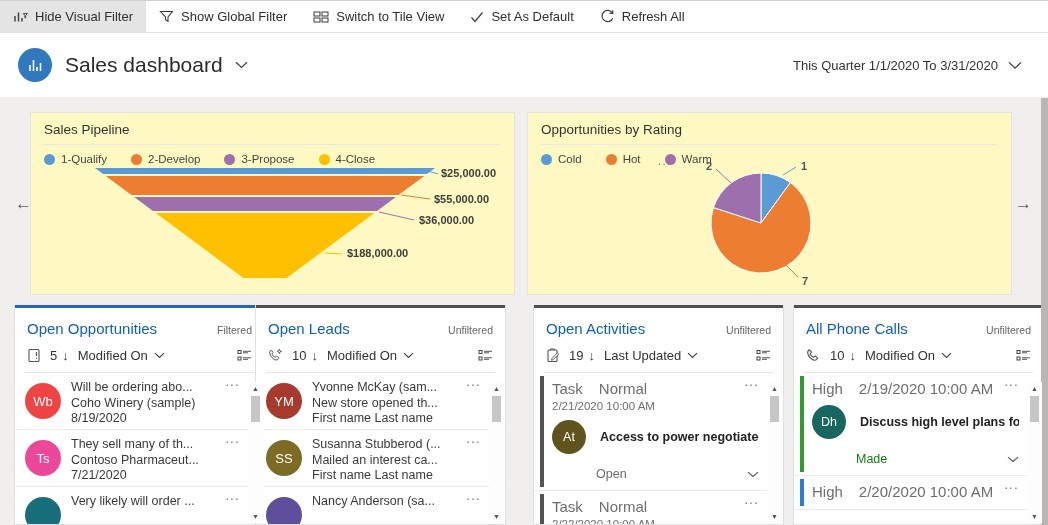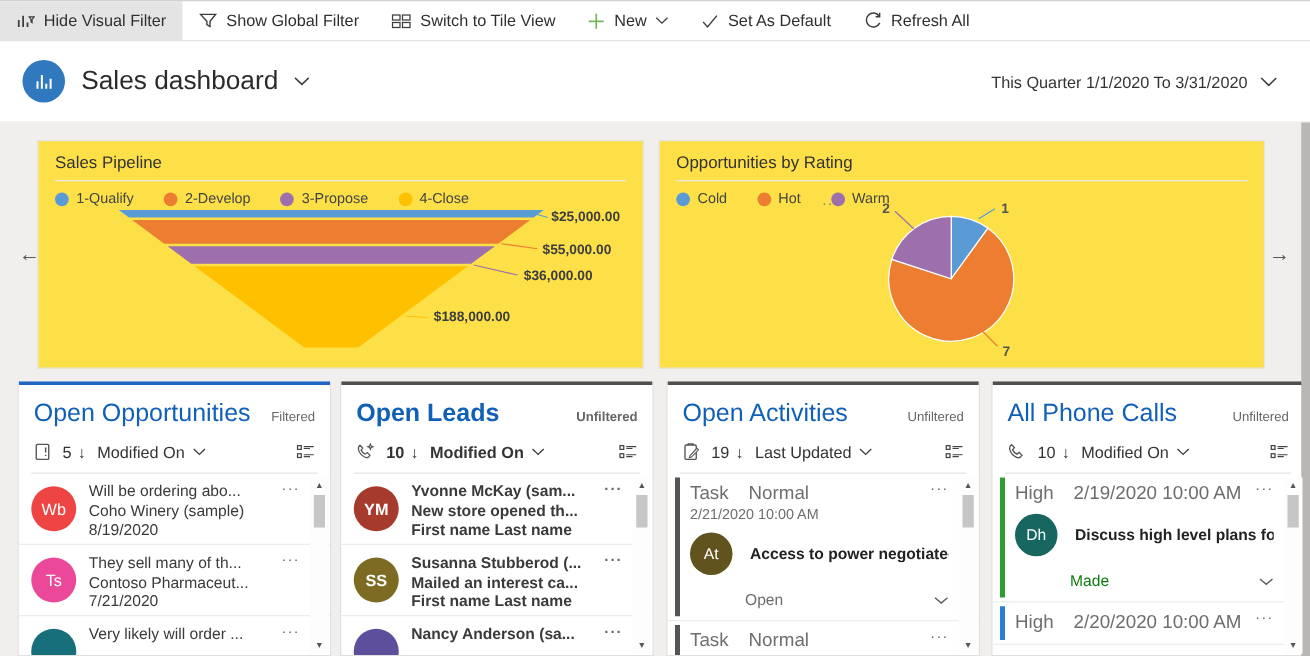--- a/index.html
+++ b/index.html
@@ -16,39 +16,39 @@
   .tb { display:flex; align-items:center; gap:7px; padding:0 13px; font-size:13px; color:#2f2f2f; cursor:pointer; }
   .tb.sel { background:#e4e4e4; }
   .tb svg { flex:none; }
   
   .header { height:64px; background:#fff; display:flex; align-items:center; padding:0 26px 0 18px; }
   .hd-icon { width:34px; height:34px; border-radius:50%; background:#3079bf; display:flex; align-items:center; justify-content:center; margin-right:13px; flex:none; }
   .hd-title { font-size:21px; color:#2b2b2b; }
   .hd-chev { margin-left:12px; display:flex; }
   .hd-right { margin-left:auto; display:flex; align-items:center; gap:10px; font-size:13px; color:#333; }
   
-  .chart-card { position:absolute; top:112px; width:485px; height:183px; background:#fde047; border:1px solid #e3e3e3; }
+  .chart-card { position:absolute; top:112px; width:485px; height:183px; background:#fef9c3; border:1px solid #e3e3e3; }
   #chart1 { left:30px; } #chart2 { left:527px; }
   .cc-title { font-size:13.5px; color:#333; padding:9px 13px 7px; }
   .cc-div { height:1px; background:#e8e8e8; margin:0 13px; }
   .cc-legend { display:flex; align-items:center; gap:24px; padding:8px 13px 2px; font-size:11.5px; color:#444; }
   .leg-item { display:flex; align-items:center; gap:6px; }
   .leg-dot { width:11px; height:11px; border-radius:50%; flex:none; }
   .funnel-svg { position:absolute; left:4px; top:53px; }
   .pie-svg { position:absolute; left:118px; top:48px; }
   .pie-more { position:absolute; left:130px; top:42px; color:#7a7a7a; font-size:11px; letter-spacing:1.5px; }
   .nav-arrow { position:absolute; font-size:17px; color:#5a5a5a; cursor:pointer; line-height:1; }
   #prev { left:15px; top:195px; } #next { left:1015px; top:195px; }
   .edge-strip { position:absolute; right:0; top:98px; width:7px; height:427px; background:#b9b7b5; }
   
   .panel { position:absolute; top:305px; width:251px; height:220px; background:#fff; border:1px solid #e0e0e0; border-top:none; overflow:hidden; }
-  #p0 { left:14px; } #p1 { left:272px;font-weight:bold; } #p2 { left:533px; } #p3 { left:793px; }
+  #p0 { left:14px; } #p1 { left:255px; } #p2 { left:533px; } #p3 { left:793px; }
   .panel-accent { height:3px; }
   .panel-head { display:flex; justify-content:space-between; align-items:baseline; padding:12px 12px 0 12px; }
-  .panel-title { font-size:20px; color:#1160b7; cursor:pointer; }
+  .panel-title { font-size:15px; color:#1160b7; cursor:pointer; }
   .panel-badge { font-size:10.5px; color:#666; }
   .panel-tools { display:flex; align-items:center; margin:0 10px; padding:11px 2px 9px; border-bottom:1px solid #e4e4e4; color:#333; }
   .pt-icon { margin-right:9px; display:flex; }
   .pt-count { font-size:13px; margin-right:5px; }
   .pt-sortarrow { font-size:13px; margin-right:9px; }
   .pt-sort { font-size:13px; margin-right:6px; }
   .pt-view { margin-left:auto; display:flex; }
   
   .rec-row { position:relative; height:57px; border-bottom:1px solid #ececec; padding:7px 40px 0 56px; }
   .avatar { position:absolute; left:10px; top:10px; width:36px; height:36px; border-radius:50%; color:#fff; font-size:13px; display:flex; align-items:center; justify-content:center; }
@@ -88,29 +88,20 @@
     <span>Show Global Filter</span>
   </div>
   <div class="tb">
     <svg width="16" height="15" viewBox="0 0 16 15">
         <rect x="1" y="3" width="6" height="4" fill="none" stroke="#3d3d3d"></rect>
         <rect x="9" y="3" width="6" height="4" fill="none" stroke="#3d3d3d"></rect>
         <rect x="1" y="9" width="6" height="4" fill="none" stroke="#3d3d3d"></rect>
         <rect x="9" y="9" width="6" height="4" fill="none" stroke="#3d3d3d"></rect>
       </svg>
     <span>Switch to Tile View</span>
-  </div>
-  <div class="tb">
-    <svg width="14" height="14" viewBox="0 0 14 14">
-        <path d="M7 1v12M1 7h12" stroke="#79b55e" stroke-width="1.4"></path>
-      </svg>
-    <span>New</span>
-    <svg width="11" height="7" viewBox="0 0 11 7">
-        <path d="M1 1.2l4.5 4.3L10 1.2" fill="none" stroke="#3f3f3f" stroke-width="1.1"></path>
-      </svg>
   </div>
   <div class="tb">
     <svg width="14" height="12" viewBox="0 0 14 12">
         <path d="M1.5 6.5l3.5 4L12.5 1.5" fill="none" stroke="#3d3d3d" stroke-width="1.2"></path>
       </svg>
     <span>Set As Default</span>
   </div>
   <div class="tb">
     <svg width="15" height="15" viewBox="0 0 15 15">
         <path d="M12.8 9.3A5.6 5.6 0 1 1 12.4 4" fill="none" stroke="#3d3d3d" stroke-width="1.2"></path>

